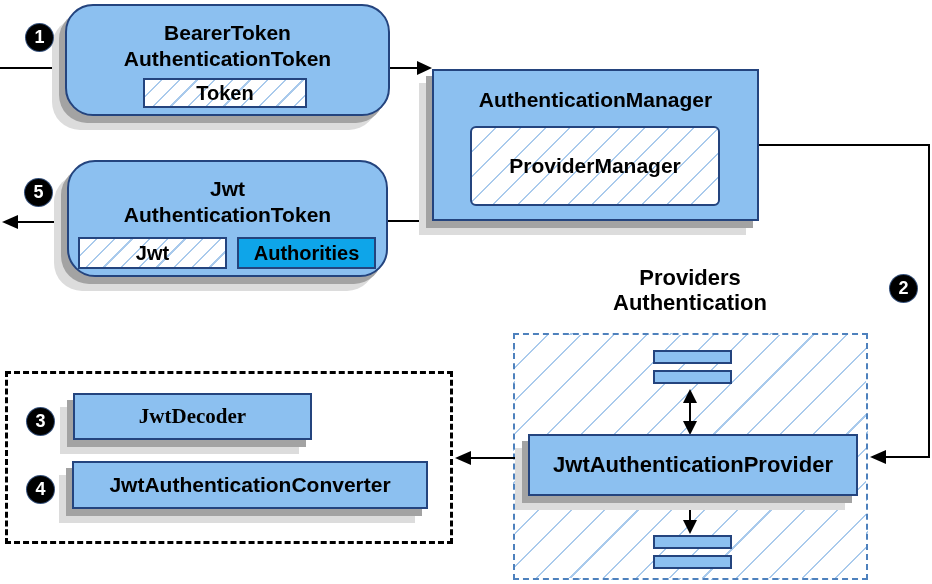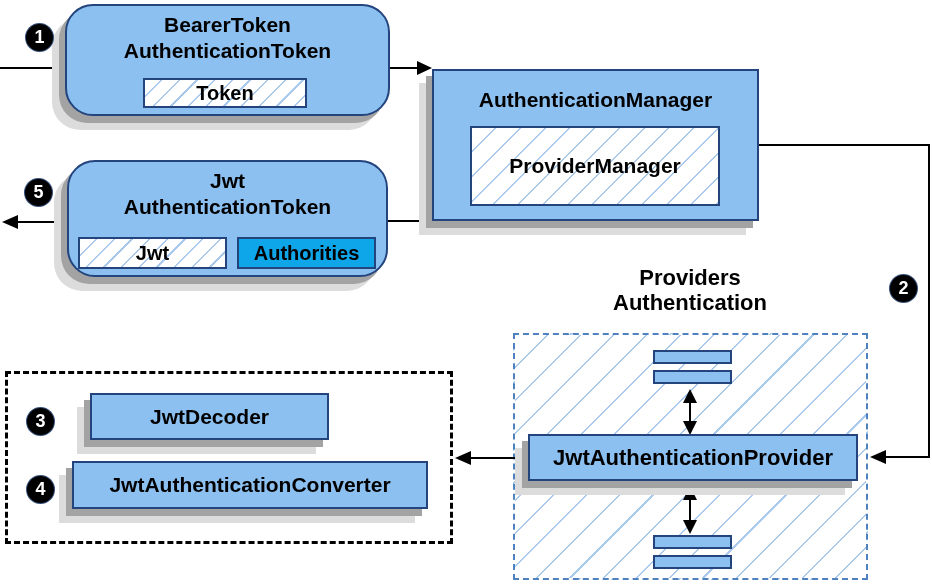--- a/index.html
+++ b/index.html
@@ -16,37 +16,38 @@
 
   
   .box{
     position:absolute;box-sizing:border-box;
     background:#8CC0F0;border:2px solid #24447E;
     box-shadow:-6px 7px 0 #A3A3A3,-13px 14px 0 #DCDCDC;
     font-weight:bold;text-align:center;
   }
   .rounded{border-radius:28px;}
   .titled{display:flex;flex-direction:column;align-items:center;}
-  .title-lines{font-size:21px;line-height:26px;padding-top:6px;font-weight:bold;}
+  .title-lines{font-size:21px;line-height:26px;padding-top:14px;font-weight:bold;}
   .center-text{display:flex;align-items:center;justify-content:center;}
 
   
   .chip{
     position:absolute;box-sizing:border-box;background:#0ea5e9;
     border:2px solid #24447E;font-weight:bold;font-size:20px;
     display:flex;align-items:center;justify-content:center;
   }
   .hatch{
     background-color:#fff;
     background-image:repeating-linear-gradient(135deg,rgba(0,0,0,0) 0 11px,#A9CAEC 11px 12.5px);
     text-align:right;
   }
   .hatch-mid{
     background-color:#fff;
     background-image:repeating-linear-gradient(135deg,rgba(0,0,0,0) 0 16px,#A9CAEC 16px 17.5px);
+    border-radius:6px;
   }
   .hatch-wide{
     background-color:#fff;
     background-image:repeating-linear-gradient(135deg,rgba(0,0,0,0) 0 22px,#A9CAEC 22px 23.5px);
   }
 
   
   .providers-area{
     position:absolute;left:513px;top:333px;width:355px;height:247px;
     box-sizing:border-box;border:2px dashed #4E81BD;
@@ -67,22 +68,22 @@
     position:absolute;width:27px;height:27px;border-radius:50%;
     background:#000;color:#fff;font-weight:bold;font-size:18px;
     display:flex;align-items:center;justify-content:center;
     box-shadow:0 0 0 1px #35507a;
   }
 
   
   .bearer-box{left:65px;top:4px;width:325px;height:112px;}
   .jwt-box{left:67px;top:160px;width:321px;height:117px;}
   .manager-box{left:432px;top:69px;width:327px;height:152px;padding-top:17px;font-size:21px;}
-  .provider-box{left:528px;top:434px;width:330px;height:47px;font-size:22px;}
-  .decoder-box{left:90px;top:393px;width:239px;height:47px;font-size:21px;}
+  .provider-box{left:528px;top:434px;width:330px;height:62px;font-size:22px;}
+  .decoder-box{left:73px;top:393px;width:239px;height:47px;font-size:21px;font-family:Liberation Serif, serif;}
   .converter-box{left:72px;top:461px;width:356px;height:48px;font-size:21px;}
 
   .token-chip{left:143px;top:78px;width:164px;height:30px;}
   .jwt-chip{left:78px;top:237px;width:149px;height:32px;}
   .authorities-chip{left:237px;top:237px;width:139px;height:32px;}
   .pm-chip{left:470px;top:126px;width:250px;height:80px;font-size:21px;}
 
   .providers-label{
     position:absolute;left:590px;top:265px;width:200px;z-index:2;
     font-size:22px;line-height:25px;font-weight:bold;text-align:center;

